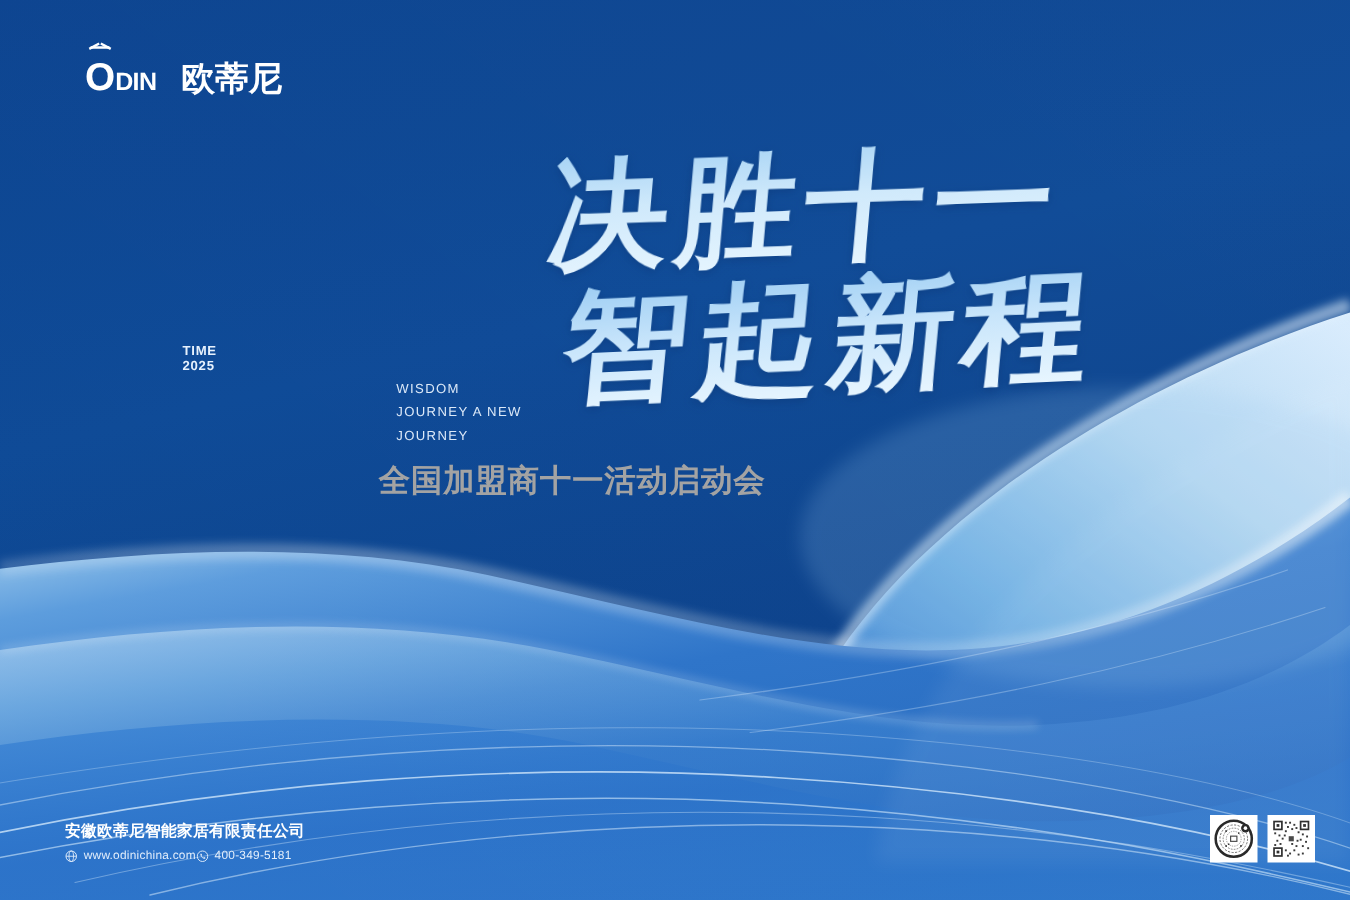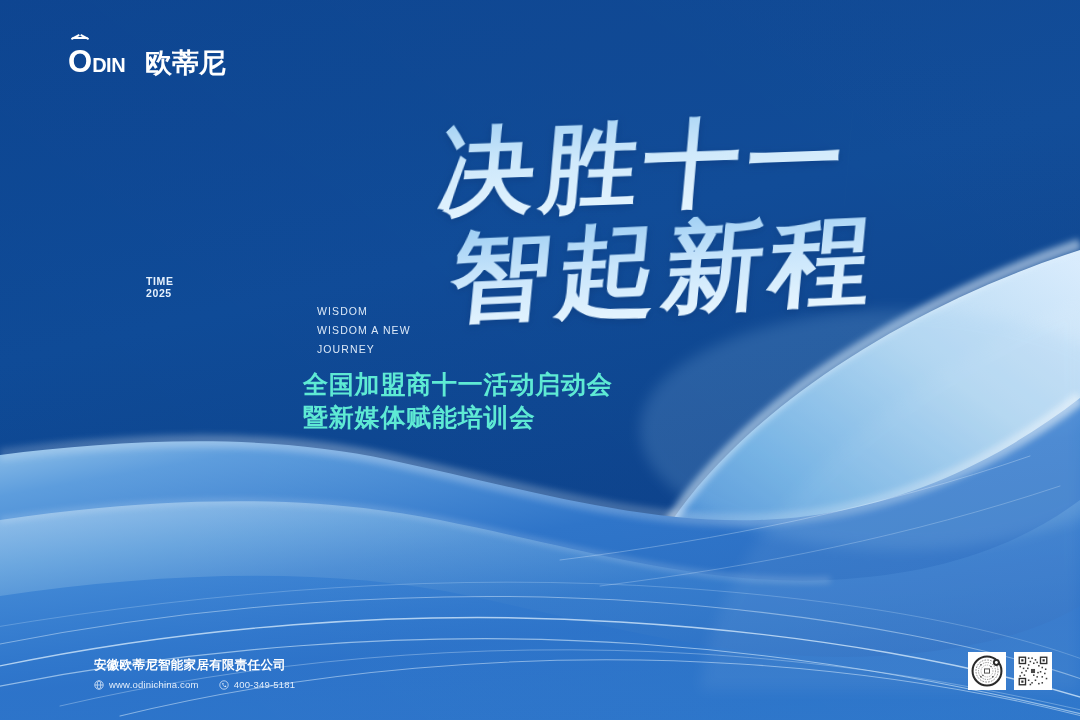--- a/index.html
+++ b/index.html
@@ -159,49 +159,47 @@
 
   
   .subtitle {
     position: absolute;
     left: 303px;
     top: 368px;
     z-index: 11;
     font-family: "DejaVu Sans", sans-serif;
   }
   .subtitle-line {
-    color: #5eead4;
+    color: #a3a3a3;
     font-size: 25px;
     font-weight: bold;
     letter-spacing: 0.8px;
     line-height: 33px;
     white-space: nowrap;
   }
 
   
   .footer {
     position: absolute;
     left: 52px;
     bottom: 30px;
     z-index: 12;
-    margin-left: 42px;
   }
   .footer-company {
     color: #ffffff;
     font-size: 12.5px;
     font-weight: bold;
     letter-spacing: 0.3px;
     line-height: 1;
     margin-bottom: 9px;
     font-family: "DejaVu Sans", sans-serif;
   }
   .footer-contacts {
     display: flex;
     align-items: flex-start;
-    gap: 20px;
   }
   .contact-item {
     display: flex;
     align-items: center;
     gap: 5px;
     color: #e3eefb;
     font-size: 9.5px;
     letter-spacing: 0.2px;
     line-height: 1;
   }
@@ -341,27 +339,26 @@
 
   <div class="date-block">
     <div class="date-label">
       <span>TIME</span>
       <span>2025</span>
     </div>
   </div>
 
   <div class="tagline">
     <div>WISDOM</div>
-    <div>WISDOM A NEW</div>
+    <div>JOURNEY A NEW</div>
     <div>JOURNEY</div>
   </div>
 
   <div class="subtitle">
     <div class="subtitle-line">全国加盟商十一活动启动会</div>
-    <div class="subtitle-line">暨新媒体赋能培训会</div>
   </div>
 
   <div class="footer">
     <div class="footer-company">安徽欧蒂尼智能家居有限责任公司</div>
     <div class="footer-contacts">
       <div class="contact-item">
         <svg class="mini-ic" viewBox="0 0 20 20">
           <circle cx="10" cy="10" r="8.4" fill="none" stroke="#e3eefb" stroke-width="1.6"></circle>
           <ellipse cx="10" cy="10" rx="3.6" ry="8.4" fill="none" stroke="#e3eefb" stroke-width="1.4"></ellipse>
           <line x1="1.8" y1="10" x2="18.2" y2="10" stroke="#e3eefb" stroke-width="1.4"></line>

